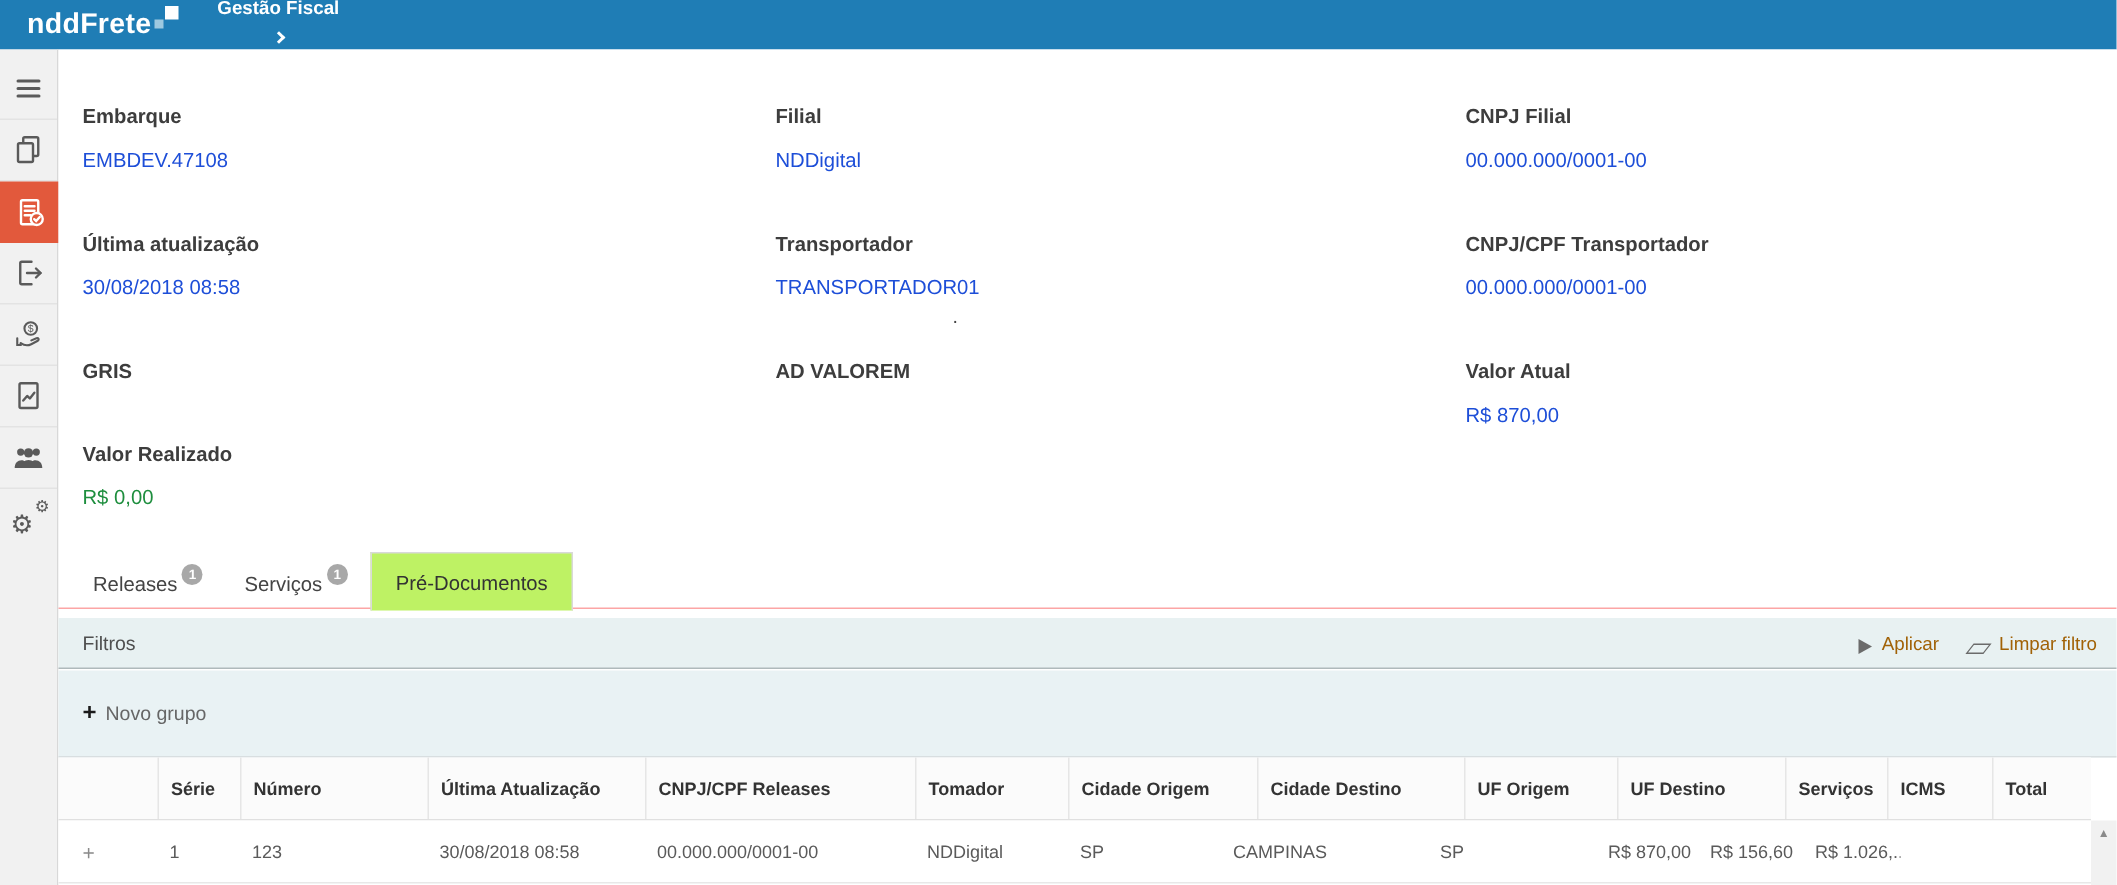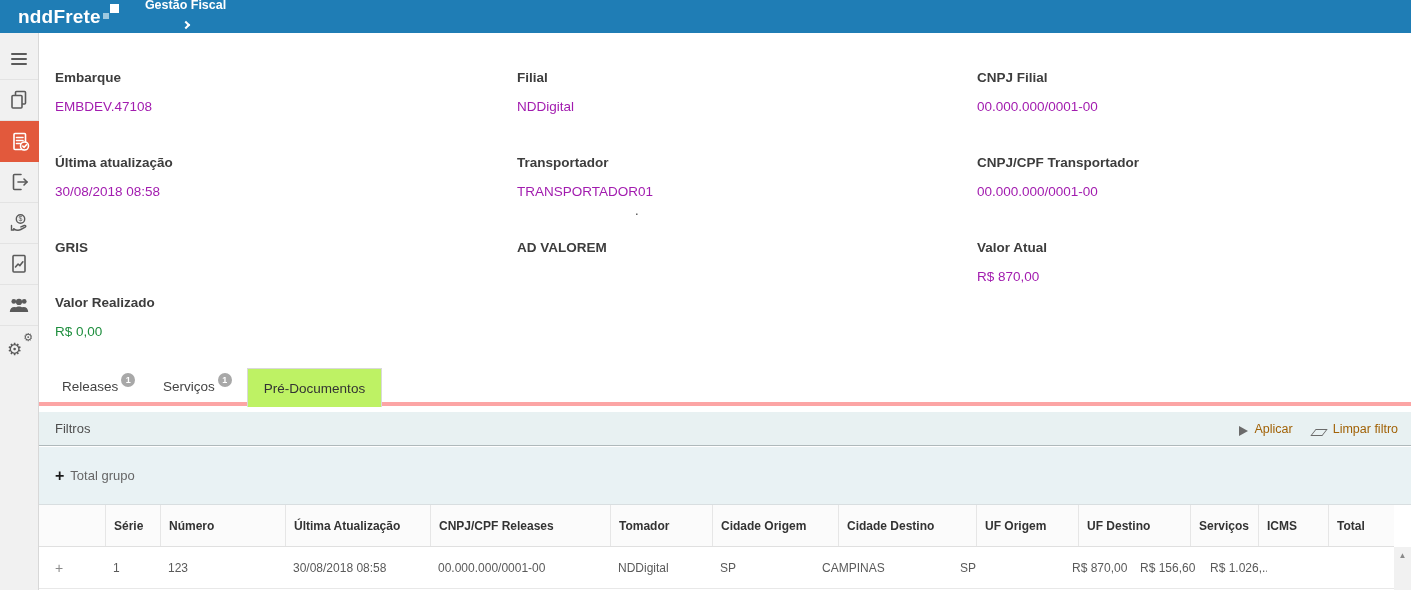--- a/index.html
+++ b/index.html
@@ -39,26 +39,26 @@
   }
   .gear-wrap { position:relative; width:24px; height:24px; font-size:17px; color:#5a5a5a; }
   .gear-big { position:absolute; left:0; bottom:-1px; }
   .gear-small { position:absolute; right:-2px; top:-4px; font-size:11px; }
 
   
   .main { position:absolute; left:39px; top:33px; width:1372px; height:557px; background:#fff; }
 
   .field { position:absolute; }
   .field-label { font-size:13.5px; font-weight:bold; color:#3d3d3d; }
-  .field-value { position:absolute; top:29px; left:0; font-size:13.5px; color:#a21caf; white-space:nowrap; }
+  .field-value { position:absolute; top:29px; left:0; font-size:13.5px; color:#1d4ed8; white-space:nowrap; }
   .field-value.green { color:#1E8E3E; }
   .stray-dot { position:absolute; left:596px; top:170px; font-size:13px; color:#444; }
 
   
-  .tabs { position:absolute; left:0; top:335px; width:1372px; height:38px; border-bottom:4px solid #fca5a5; }
+  .tabs { position:absolute; left:0; top:335px; width:1372px; height:38px; border-bottom:1px solid #fca5a5; }
   .tab { position:absolute; bottom:7px; font-size:13.5px; color:#444; cursor:default; }
   .tab-badge {
     display:inline-block; min-width:14px; height:14px; border-radius:50%;
     background:#A8A8A8; color:#fff; font-size:9px; line-height:14px; text-align:center;
     position:relative; top:-8px; left:3px; font-weight:bold;
   }
   .tab-active {
     position:absolute; left:208px; top:0; width:135px; height:39px;
     background:#bef264; border:1px solid #D9D9D9; border-bottom:none;
     display:flex; align-items:center; justify-content:center;
@@ -267,21 +267,21 @@
       <span>Aplicar</span>
     </span>
     <span class="filter-btn">
       <span class="eraser-icon"></span>
       <span>Limpar filtro</span>
     </span>
   </div>
 
   <div class="group-bar">
     <span class="plus-glyph">+</span>
-    <span class="group-label">Total grupo</span>
+    <span class="group-label">Novo grupo</span>
   </div>
 
   <div class="thead">
     <div class="th c0"></div>
     <div class="th c1">Série</div>
     <div class="th c2">Número</div>
     <div class="th c3">Última Atualização</div>
     <div class="th c4">CNPJ/CPF Releases</div>
     <div class="th c5">Tomador</div>
     <div class="th c6">Cidade Origem</div>

